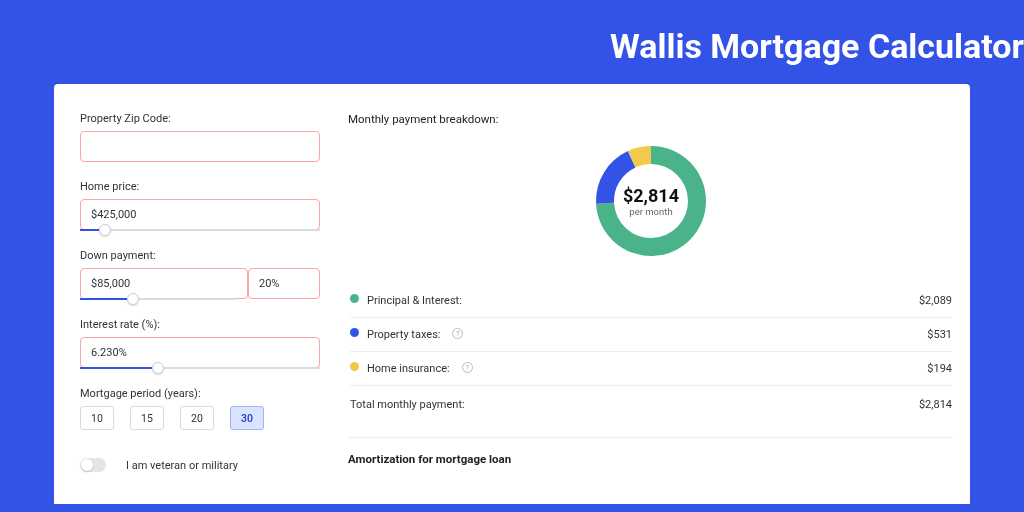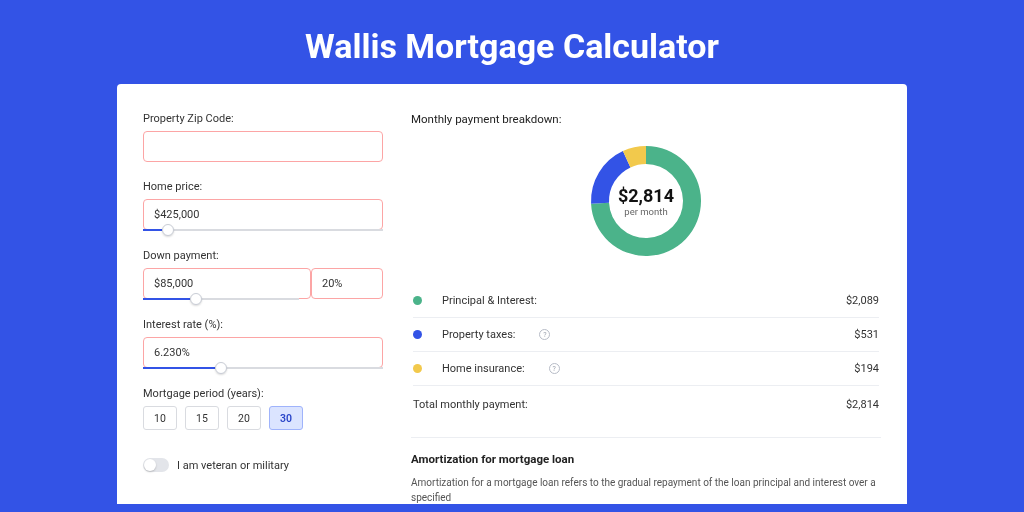--- a/index.html
+++ b/index.html
@@ -1,45 +1,45 @@
 <!DOCTYPE html>
 <html><head>
 <meta charset="utf-8">
 <style>
   *{box-sizing:border-box;margin:0;padding:0;font-family:-apple-system,BlinkMacSystemFont,"Segoe UI",Roboto,Arial,sans-serif}
   body{background:#3353e6;width:1024px;height:512px;overflow:hidden}
-  .page-title{color:#fff;text-align:center;font-size:34px;font-weight:700;padding:26px 0 18px}
-  .card{background:#fff;width:790px;margin:0 auto;border-radius:4px 4px 0 0;padding:28px 26px 0 26px;display:flex;gap:28px;height:420px;overflow:hidden}
+  .page-title{color:#fff;text-align:right;font-size:34px;font-weight:700;padding:26px 0 18px}
+  .card{background:#fff;width:916px;margin:0 auto;border-radius:4px 4px 0 0;padding:28px 16px 0 26px;display:flex;gap:28px;height:420px;overflow:hidden}
   .left{width:240px;flex:none}
   .right{flex:1;min-width:0}
   .lbl{font-size:11px;color:#333;margin-bottom:6px}
   .field{width:100%;border:1px solid #fca5a5;border-radius:4px;padding:8px 10px;font-size:11px;color:#333;background:#fff}
   .fgroup{margin-bottom:18px;position:relative}
   .slider-track{height:2px;background:#d9dbe0;position:relative;margin-top:-1px}
   .slider-fill{height:2px;background:#3353e6;position:absolute;top:0;left:0}
   .slider-thumb{width:12px;height:12px;border-radius:50%;background:#fff;border:1px solid #c9cdd6;position:absolute;top:-5px;box-shadow:0 1px 2px rgba(0,0,0,.15)}
   .dp-row{display:flex;}
   .dp-row .field:first-child{flex:1}
   .dp-row .field:last-child{width:72px}
-  .period-row{display:flex;gap:8px}
+  .period-row{display:flex;gap:16px}
   .pbtn{border:1px solid #d9dbe0;background:#fff;border-radius:3px;font-size:10.5px;color:#333;width:34px;height:24px;display:flex;align-items:center;justify-content:center;cursor:pointer}
   .pbtn.active{background:#dbe4ff;border-color:#9fb3fb;color:#2a46c9;font-weight:600}
-  .toggle-row{display:flex;align-items:center;gap:8px;margin-top:14px}
+  .toggle-row{display:flex;align-items:center;gap:20px;margin-top:14px}
   .toggle{width:26px;height:14px;border-radius:8px;background:#e3e5ea;position:relative}
   .toggle-knob{width:12px;height:12px;border-radius:50%;background:#fff;position:absolute;top:1px;left:1px;box-shadow:0 1px 2px rgba(0,0,0,.2)}
   .section-title{font-size:11.5px;font-weight:400;color:#222;margin-bottom:10px}
   .donut-wrap{display:flex;justify-content:center;margin:4px 0 18px}
   .donut{position:relative;width:130px;height:130px}
   .donut-center{position:absolute;inset:0;display:flex;flex-direction:column;align-items:center;justify-content:center}
   .donut-val{font-size:18px;font-weight:700;color:#111}
   .donut-sub{font-size:9.5px;color:#666}
   .legend{padding:0 2px}
   .legend-row{display:flex;align-items:center;justify-content:space-between;padding:10px 0;border-bottom:1px solid #eceef2;font-size:11px;color:#333}
   .legend-row.total{font-weight:400;border-bottom:none;padding-top:12px}
-  .legend-left{display:flex;align-items:center;gap:20px}
+  .legend-left{display:flex;align-items:flex-start;gap:8px}
   .dot{width:9px;height:9px;border-radius:50%}
   .info{width:11px;height:11px;border-radius:50%;border:1px solid #b7bcc7;display:inline-flex;align-items:center;justify-content:center;font-size:7px;color:#9aa0ac;margin-left:4px}
   .amort{margin-top:16px;border-top:1px solid #eceef2;padding-top:14px}
   .amort-title{font-size:11.5px;font-weight:700;color:#222;margin-bottom:10px}
   .amort-body{font-size:10px;color:#555;line-height:1.45}
 </style>
 </head>
 <body>
 
 <h1 class="page-title">Wallis Mortgage Calculator</h1>
@@ -144,17 +144,16 @@
           <span>$194</span>
         </div>
         <div class="legend-row total">
           <span>Total monthly payment:</span>
           <span>$2,814</span>
         </div>
       </div>
 
     <div class="amort">
       <div class="amort-title">Amortization for mortgage loan</div>
-      <div class="amort-body">Amortization for a mortgage loan refers to the gradual repayment of the loan principal and interest over a specified</div>
     </div>
   </div>
 
 </div>
 
 </body></html>

